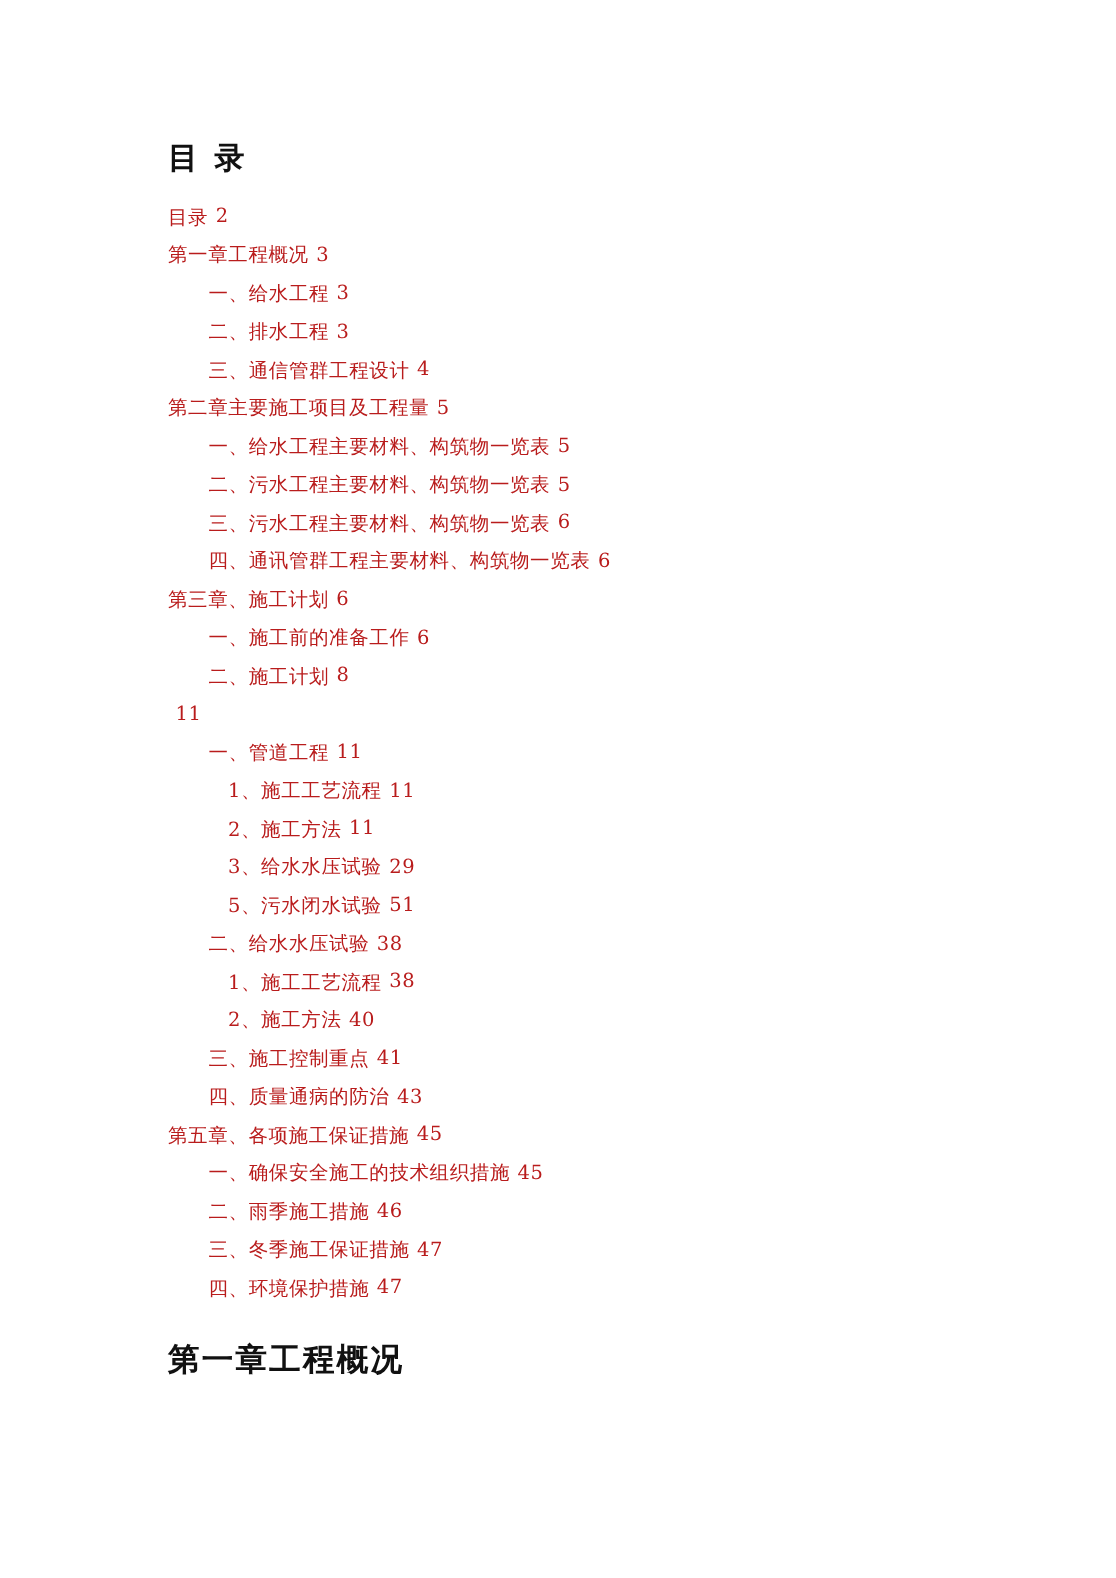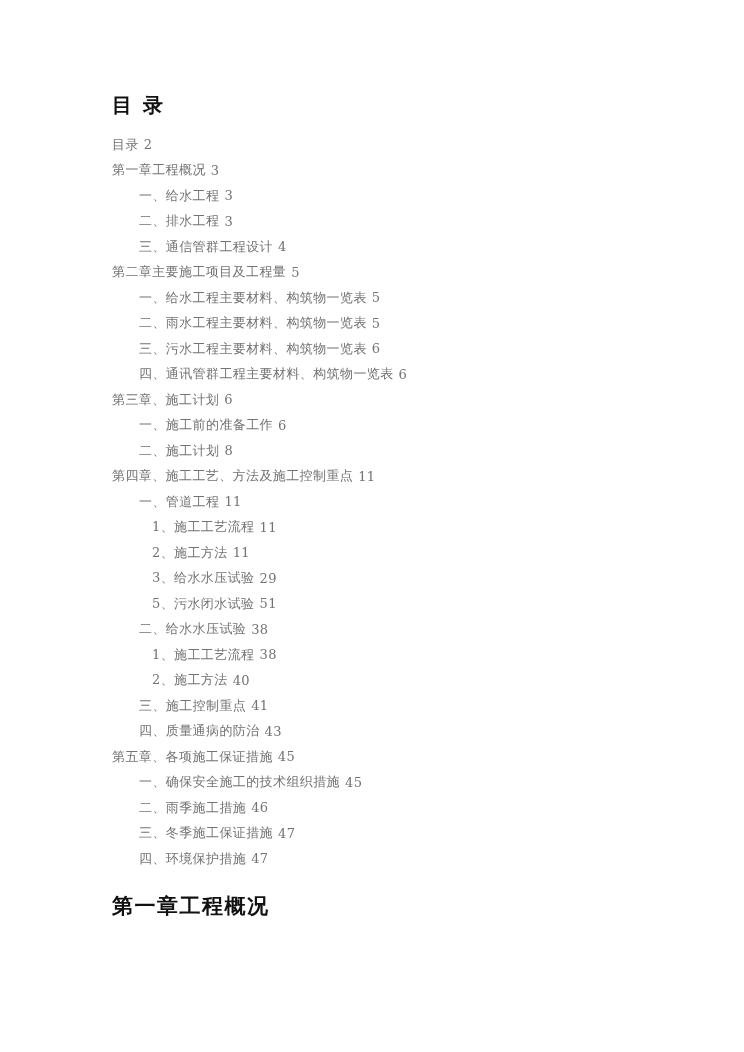--- a/index.html
+++ b/index.html
@@ -30,21 +30,21 @@
     margin: 0;
     padding: 0;
   }
   .toc-entry {
     font-size: 13px;
     letter-spacing: 0.4px;
     height: 25.5px;
     display: flex;
     align-items: center;
     white-space: nowrap;
-    color: #737373;
+    color: #b91c1c;
   }
   .toc-entry.level-0 { padding-left: 0; }
   .toc-entry.level-1 { padding-left: 27px; }
   .toc-entry.level-2 { padding-left: 40px; text-align: right; }
   .toc-page {
     margin-left: 5px;
     font-size: 13px;
   }
   .chapter-heading {
     font-size: 21px;
@@ -85,21 +85,21 @@
       </div>
       <div class="toc-entry level-0">
         <span>第二章主要施工项目及工程量</span>
         <span class="toc-page">5</span>
       </div>
       <div class="toc-entry level-1">
         <span>一、给水工程主要材料、构筑物一览表</span>
         <span class="toc-page">5</span>
       </div>
       <div class="toc-entry level-1">
-        <span>二、雨水工程主要材料、构筑物一览表</span>
+        <span>二、污水工程主要材料、构筑物一览表</span>
         <span class="toc-page">5</span>
       </div>
       <div class="toc-entry level-1">
         <span>三、污水工程主要材料、构筑物一览表</span>
         <span class="toc-page">6</span>
       </div>
       <div class="toc-entry level-1">
         <span>四、通讯管群工程主要材料、构筑物一览表</span>
         <span class="toc-page">6</span>
       </div>
@@ -109,21 +109,20 @@
       </div>
       <div class="toc-entry level-1">
         <span>一、施工前的准备工作</span>
         <span class="toc-page">6</span>
       </div>
       <div class="toc-entry level-1">
         <span>二、施工计划</span>
         <span class="toc-page">8</span>
       </div>
       <div class="toc-entry level-0">
-        <span>第四章、施工工艺、方法及施工控制重点</span>
         <span class="toc-page">11</span>
       </div>
       <div class="toc-entry level-1">
         <span>一、管道工程</span>
         <span class="toc-page">11</span>
       </div>
       <div class="toc-entry level-2">
         <span>1、施工工艺流程</span>
         <span class="toc-page">11</span>
       </div>

